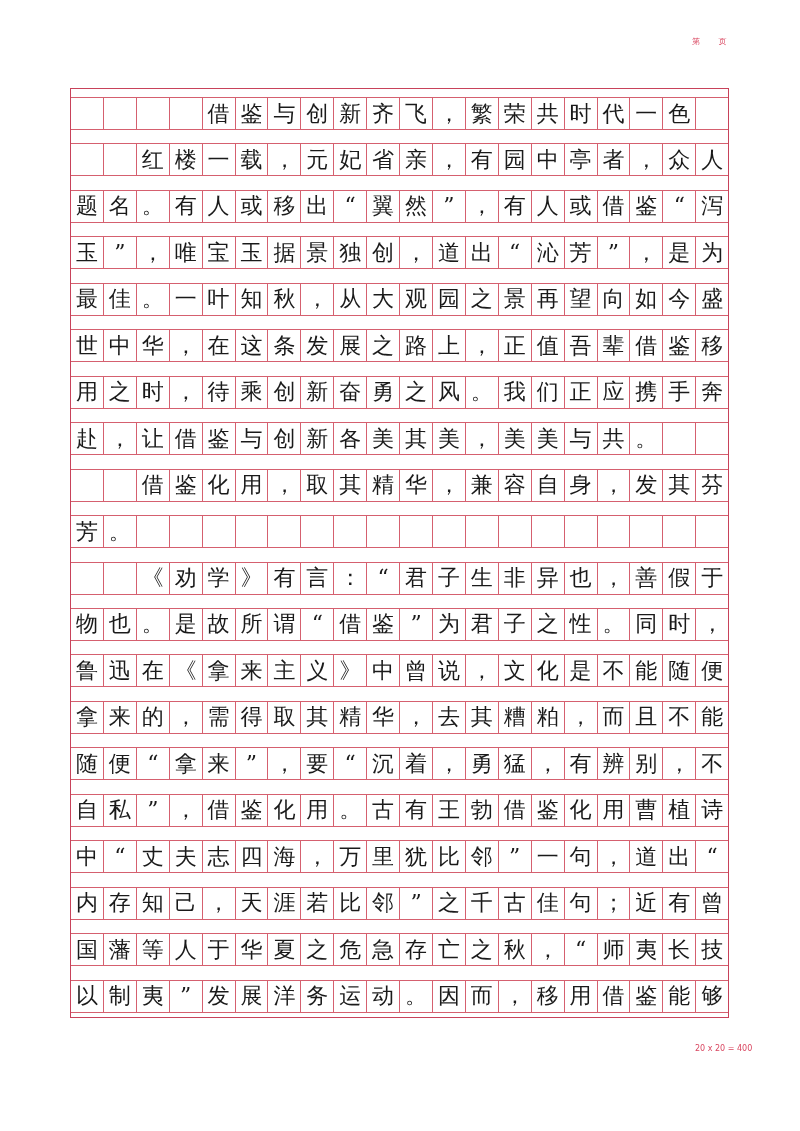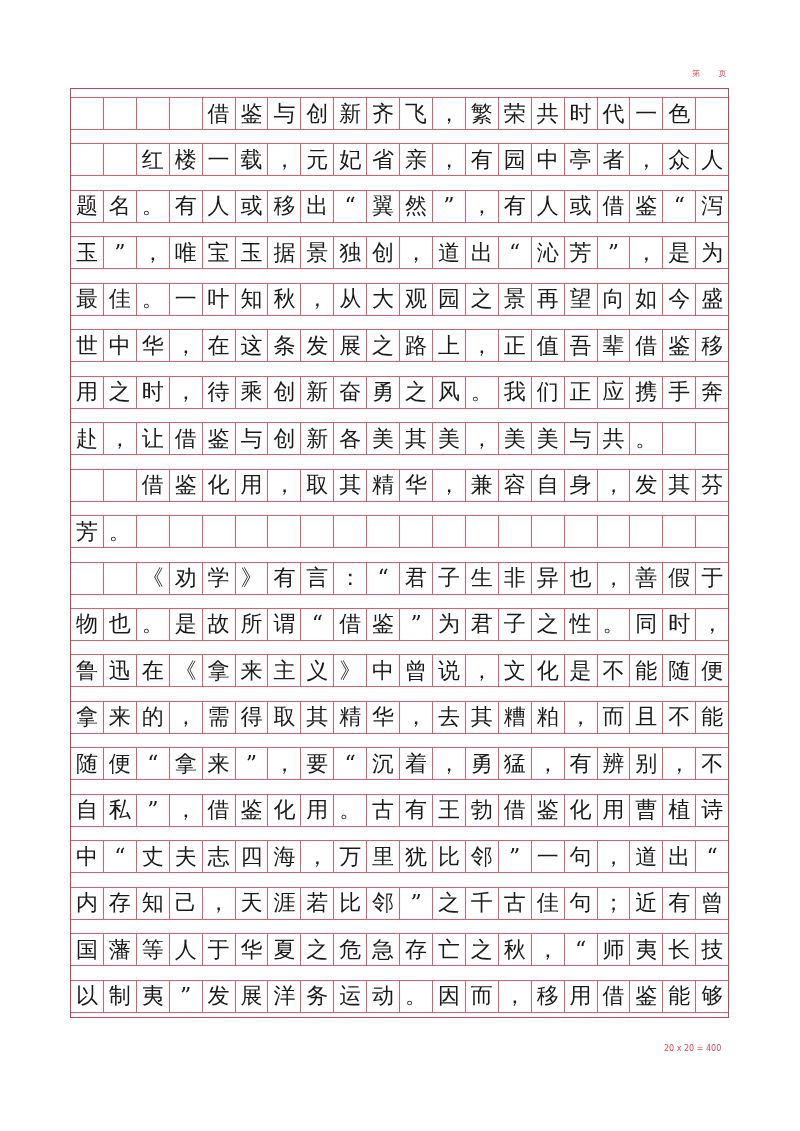--- a/index.html
+++ b/index.html
@@ -1,28 +1,28 @@
 <!DOCTYPE html>
 <html><head>
 <meta charset="utf-8">
 <style>
   html, body { margin: 0; padding: 0; background: #ffffff; }
   body { width: 800px; height: 1131px; position: relative; overflow: hidden;
          font-family: "DejaVu Serif", "Liberation Serif", serif; }
-  .page-label { position: absolute; top: 68px; left: 692px; font-size: 8px; color: #d9455f;
+  .page-label { position: absolute; top: 36px; left: 692px; font-size: 8px; color: #d9455f;
                 letter-spacing: 8px; font-family: "DejaVu Sans", sans-serif; }
   .grid { position: absolute; left: 70px; top: 88px; width: 659px; height: 930px;
           border: 1.5px solid #c8425a; box-sizing: border-box; }
   .row { position: absolute; left: 0; width: 100%; height: 33px; display: flex;
          border-top: 1px solid #d5606f; border-bottom: 1px solid #d5606f; box-sizing: border-box; }
   .cell { flex: 1 1 0; height: 100%; border-left: 1px solid #d5606f; box-sizing: border-box;
           display: flex; align-items: center; justify-content: center;
           font-size: 22px; color: #1a1a1a; line-height: 1; }
   .cell:first-child { border-left: none; }
-  .footer-count { position: absolute; top: 1044px; left: 664px; font-size: 8px; color: #d9455f;
+  .footer-count { position: absolute; top: 1044px; left: 695px; font-size: 8px; color: #d9455f;
                   font-family: "DejaVu Sans", sans-serif; }
 </style>
 </head>
 <body>
 
 <div class="page-label">第 页</div>
 
 <div class="grid" id="grid">
     <div class="row" style="top: 8px;">
       <div class="cell"></div>

